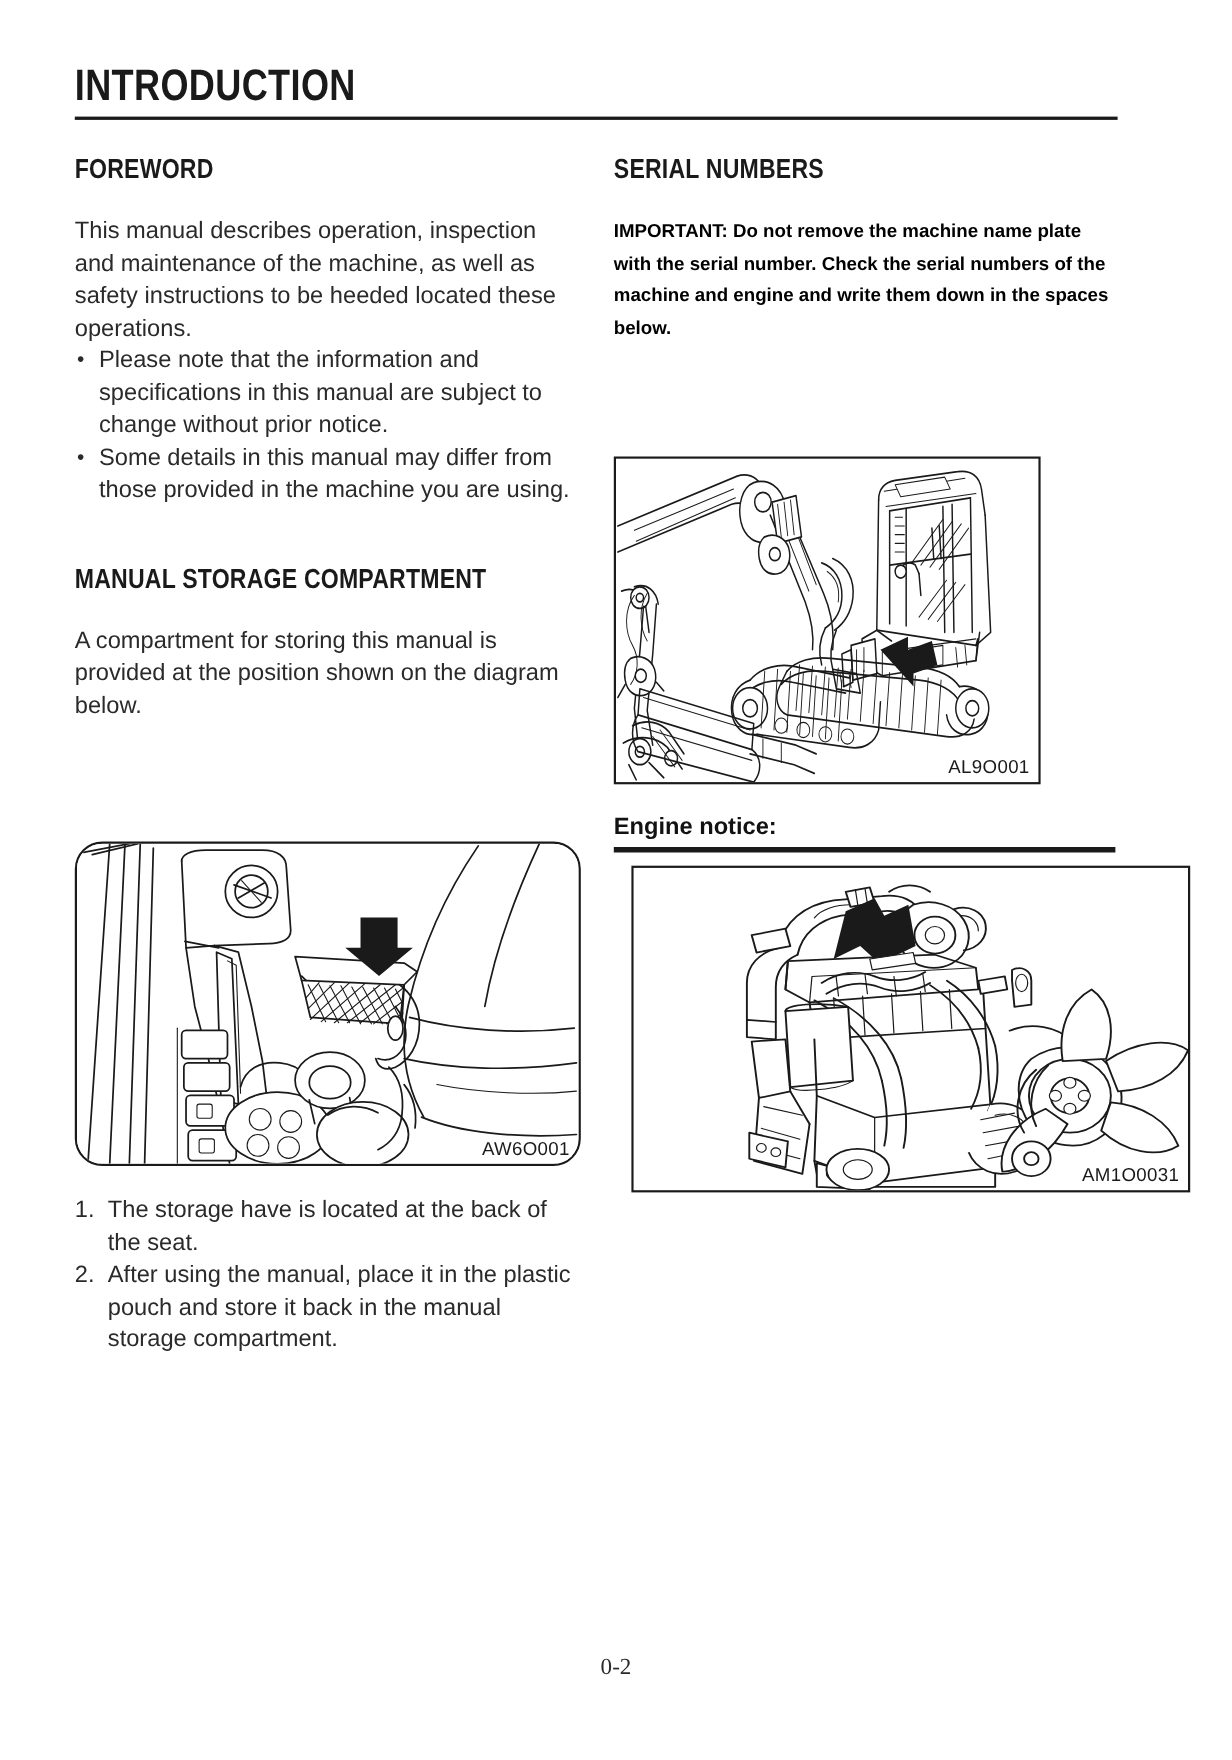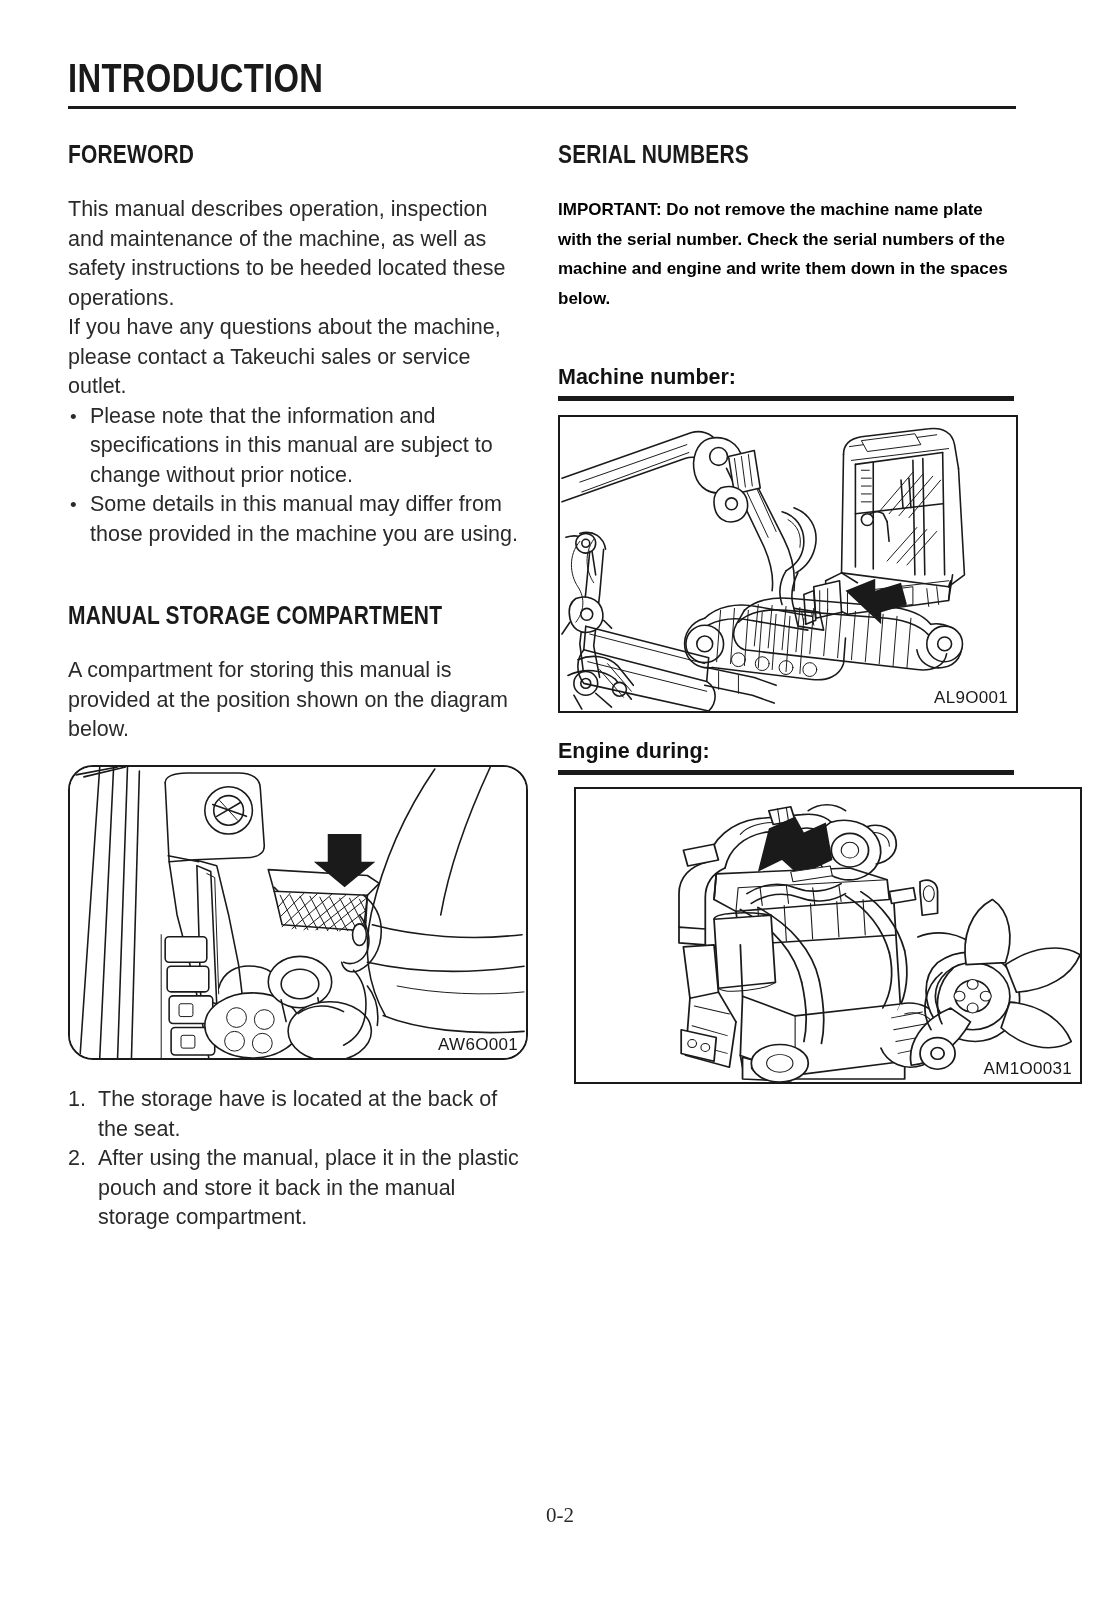--- a/index.html
+++ b/index.html
@@ -171,21 +171,21 @@
     top: 1503px;
     width: 1120px;
     text-align: center;
     font-size: 21px;
     color: #2a2a2a;
     font-family: Liberation Serif, serif;
   }
 
   
   #fig-cab-wrap { position: absolute; left: 68px; top: 765px; width: 460px; height: 295px; }
-  #fig-machine-wrap { position: absolute; left: 558px; top: 415px; width: 460px; height: 298px; }
+  #fig-machine-wrap { position: absolute; left: 558px; top: 415px; width: 388px; height: 298px; }
   #fig-engine-wrap { position: absolute; left: 558px; top: 787px; width: 508px; height: 297px; padding-left: 16px; }
 
   .ln { fill: none; stroke: #1a1a1a; stroke-width: 1.6; stroke-linecap: round; stroke-linejoin: round; }
   .ln-thin { fill: none; stroke: #1a1a1a; stroke-width: 1; stroke-linecap: round; stroke-linejoin: round; }
   .ln-fill { fill: #ffffff; stroke: #1a1a1a; stroke-width: 1.6; stroke-linejoin: round; }
   .ln-fill-thin { fill: #ffffff; stroke: #1a1a1a; stroke-width: 1; stroke-linejoin: round; }
   .solid { fill: #1a1a1a; stroke: none; }
 </style>
 </head>
 <body>
@@ -193,21 +193,20 @@
 <div class="page">
 
   <div class="page-title">INTRODUCTION</div>
   <div class="title-rule"></div>
 
   <div class="col-left">
 
     <h2 class="section-head">FOREWORD</h2>
 
     <p class="body" style="margin-bottom:0">This manual describes operation, inspection and maintenance of the machine, as well as safety instructions to be heeded located these operations.</p>
-    <p class="body" style="margin-bottom:0">If you have any questions about the machine, please contact a Takeuchi sales or service outlet.</p>
 
     <ul class="bullets">
       <li>Please note that the information and specifications in this manual are subject to change without prior notice.</li>
       <li>Some details in this manual may differ from those provided in the machine you are using.</li>
     </ul>
 
     <h2 class="section-head" style="margin-top:52px">MANUAL STORAGE COMPARTMENT</h2>
 
     <p class="body">A compartment for storing this manual is provided at the position shown on the diagram below.</p>
   </div>
@@ -295,24 +294,20 @@
       <li>The storage have is located at the back of the seat.</li>
       <li>After using the manual, place it in the plastic pouch and store it back in the manual storage compartment.</li>
     </ol>
   </div>
 
   <div class="col-right">
     <h2 class="section-head">SERIAL NUMBERS</h2>
     <p class="body-bold">IMPORTANT: Do not remove the machine name plate with the serial number. Check the serial numbers of the machine and engine and write them down in the spaces below.</p>
   </div>
 
-  <div style="position:absolute; left:558px; top:364px; width:460px;">
-    <div class="field-label">Machine number:</div>
-    <div class="field-rule"></div>
-  </div>
 
   <div id="fig-machine-wrap">
     <div class="figure" style="width:100%;height:100%;">
       <svg viewBox="0 0 460 298" preserveAspectRatio="none">
         <rect x="0" y="0" width="460" height="298" fill="#ffffff"></rect>
 
         <path class="ln" d="M2 62 L132 16 C142 13 152 16 158 24 L186 62"></path>
         <path class="ln" d="M2 86 L126 42 C136 39 146 42 150 50 L178 82"></path>
         <path class="ln-thin" d="M20 66 L128 28 M22 76 L130 36"></path>
 
@@ -431,21 +426,21 @@
         <path class="ln" d="M146 272 L194 282 L216 290"></path>
         <path class="ln-thin" d="M160 258 L160 276 M180 262 L180 280"></path>
 
         <path class="solid" d="M288 176 L318 164 L318 176 L344 168 L350 190 L324 198 L324 210 Z"></path>
       </svg>
       <div class="fig-id">AL9O001</div>
     </div>
   </div>
 
   <div style="position:absolute; left:558px; top:738px; width:460px;">
-    <div class="field-label">Engine during:</div>
+    <div class="field-label">Engine notice:</div>
     <div class="field-rule"></div>
   </div>
 
   <div id="fig-engine-wrap">
     <div class="figure" style="width:100%;height:100%;">
       <svg viewBox="0 0 460 297" preserveAspectRatio="none">
         <rect x="0" y="0" width="460" height="297" fill="#ffffff"></rect>
 
         <path class="ln" d="M120 74 C124 50 142 34 166 30 L206 26 C222 24 234 30 238 42"></path>
         <path class="ln" d="M136 80 C140 60 154 48 172 44 L206 40 C218 38 228 44 230 54"></path>

